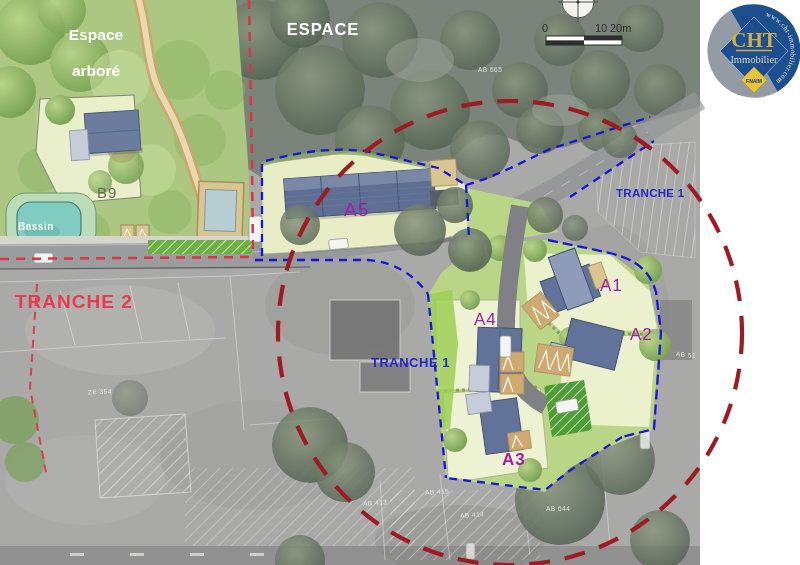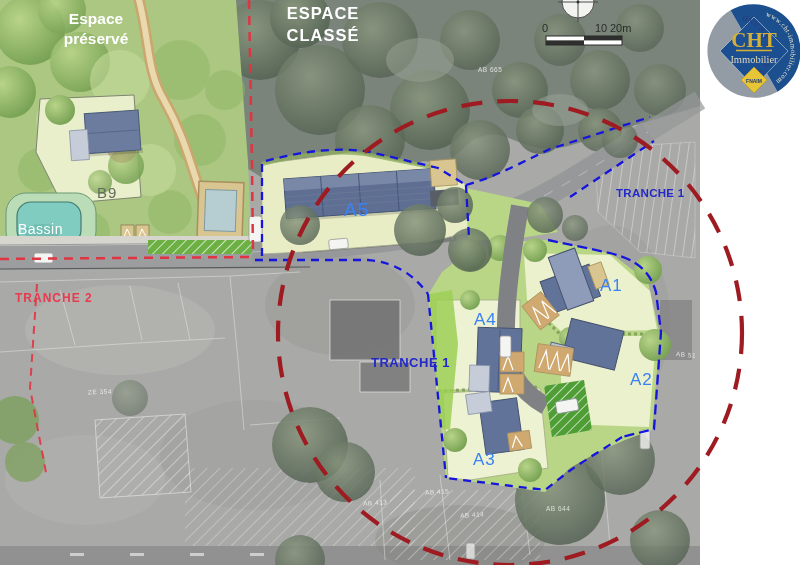--- a/index.html
+++ b/index.html
@@ -1,35 +1,35 @@
 <!DOCTYPE html>
 <html><head>
 <meta charset="utf-8">
 <style>
   html,body{margin:0;padding:0;background:#fff;}
   .stage{position:relative;width:800px;height:565px;overflow:hidden;background:#fff;
          font-family:"Liberation Sans",sans-serif;}
   .stage svg{position:absolute;left:0;top:0;}
   .lbl{position:absolute;z-index:6;white-space:nowrap;}
-  .lbl span{display:block;}
+  .lbl span{display:block;margin-top:16px;}
   #l-arbore{left:33px;top:9px;width:126px;text-align:center;color:#fff;font-weight:bold;
             font-size:15.5px;line-height:20px;}
   #l-boise{left:256px;top:2px;width:134px;text-align:center;color:#fff;font-weight:bold;
            font-size:16.5px;line-height:22px;letter-spacing:1px;}
-  #l-tranche2{left:15px;top:291px;color:#e93a4e;font-weight:bold;font-size:12px;letter-spacing:1px;}
+  #l-tranche2{left:15px;top:291px;color:#e93a4e;font-weight:bold;font-size:19px;letter-spacing:1px;}
   #l-tranche1c{left:371px;top:355px;color:#2328c8;font-weight:bold;font-size:13px;letter-spacing:.5px;}
   #l-tranche1r{left:616px;top:187px;color:#2328c8;font-weight:bold;font-size:11.5px;letter-spacing:.3px;}
-  #l-bassin{left:18px;top:221px;color:#fff;font-weight:normal;font-size:14px;letter-spacing:.5px;}
-  .lot{position:absolute;z-index:5;color:#3b82f6;letter-spacing:1px;}
+  #l-bassin{left:18px;top:221px;color:#fff;font-weight:bold;font-size:10px;letter-spacing:.5px;}
+  .lot{position:absolute;z-index:5;color:#a21caf;letter-spacing:1px;}
   #l-b9{left:97px;top:184px;font-size:15px;color:#646c5e;}
   #l-a5{left:344px;top:199px;font-size:19px;}
   #l-a1{left:600px;top:276px;font-size:17px;}
-  #l-a2{left:630px;top:325px;font-size:17px;margin-top:45px;}
+  #l-a2{left:630px;top:325px;font-size:17px;}
   #l-a4{left:474px;top:310px;font-size:17px;text-align:center;}
-  #l-a3{left:473px;top:450px;font-size:17px;}
+  #l-a3{left:502px;top:450px;font-size:17px;font-weight:bold;}
   .scaletick{position:absolute;z-index:6;font-size:11px;color:#2b2b2b;}
   #t0{left:542px;top:22px;} #t10{left:595px;top:22px;} #t20{left:610px;top:22px;}
   .parcel{position:absolute;z-index:4;color:rgba(255,255,255,.72);font-size:6.5px;letter-spacing:.5px;}
   #p1{left:478px;top:66px;} #p2{left:88px;top:388px;transform:rotate(-2deg);}
   #p3{left:363px;top:499px;transform:rotate(-4deg);} #p4{left:460px;top:511px;transform:rotate(-3deg);}
   #p5{left:425px;top:488px;transform:rotate(-3deg);} #p6{left:546px;top:505px;}
   #p7{left:676px;top:351px;transform:rotate(6deg);}
 </style>
 </head>
 <body>
@@ -360,25 +360,24 @@
     <text x="48" y="44" text-anchor="middle" font-family="Liberation Serif, serif" font-size="21" font-weight="bold" fill="#d4af3a">CHT</text>
     <line x1="30" y1="47.5" x2="66" y2="47.5" stroke="#d4af3a" stroke-width="1.3"></line>
     <text x="48" y="60" text-anchor="middle" font-family="Liberation Serif, serif" font-size="10.5" fill="#ddd6b8">Immobilier</text>
     <polygon points="48,64 61,77 48,90 35,77" fill="#e8c537" stroke="#b89a20" stroke-width="0.8"></polygon>
     <text x="48" y="79.5" text-anchor="middle" font-family="Liberation Sans, sans-serif" font-size="5" font-weight="bold" fill="#1c3a7a">FNAIM</text>
   </g>
 </svg>
 
 <div class="lbl" id="l-arbore">
   <span>Espace</span>
-  <span>préservé</span>
+  <span>arboré</span>
 </div>
 <div class="lbl" id="l-boise">
   <span>ESPACE</span>
-  <span>CLASSÉ</span>
 </div>
 <div class="lbl" id="l-tranche2">TRANCHE 2</div>
 <div class="lbl" id="l-tranche1c">TRANCHE 1</div>
 <div class="lbl" id="l-tranche1r">TRANCHE 1</div>
 <div class="lbl" id="l-bassin">Bassin</div>
 
 <div class="lot" id="l-b9">B9</div>
 <div class="lot" id="l-a5">A5</div>
 <div class="lot" id="l-a1">A1</div>
 <div class="lot" id="l-a2">A2</div>

